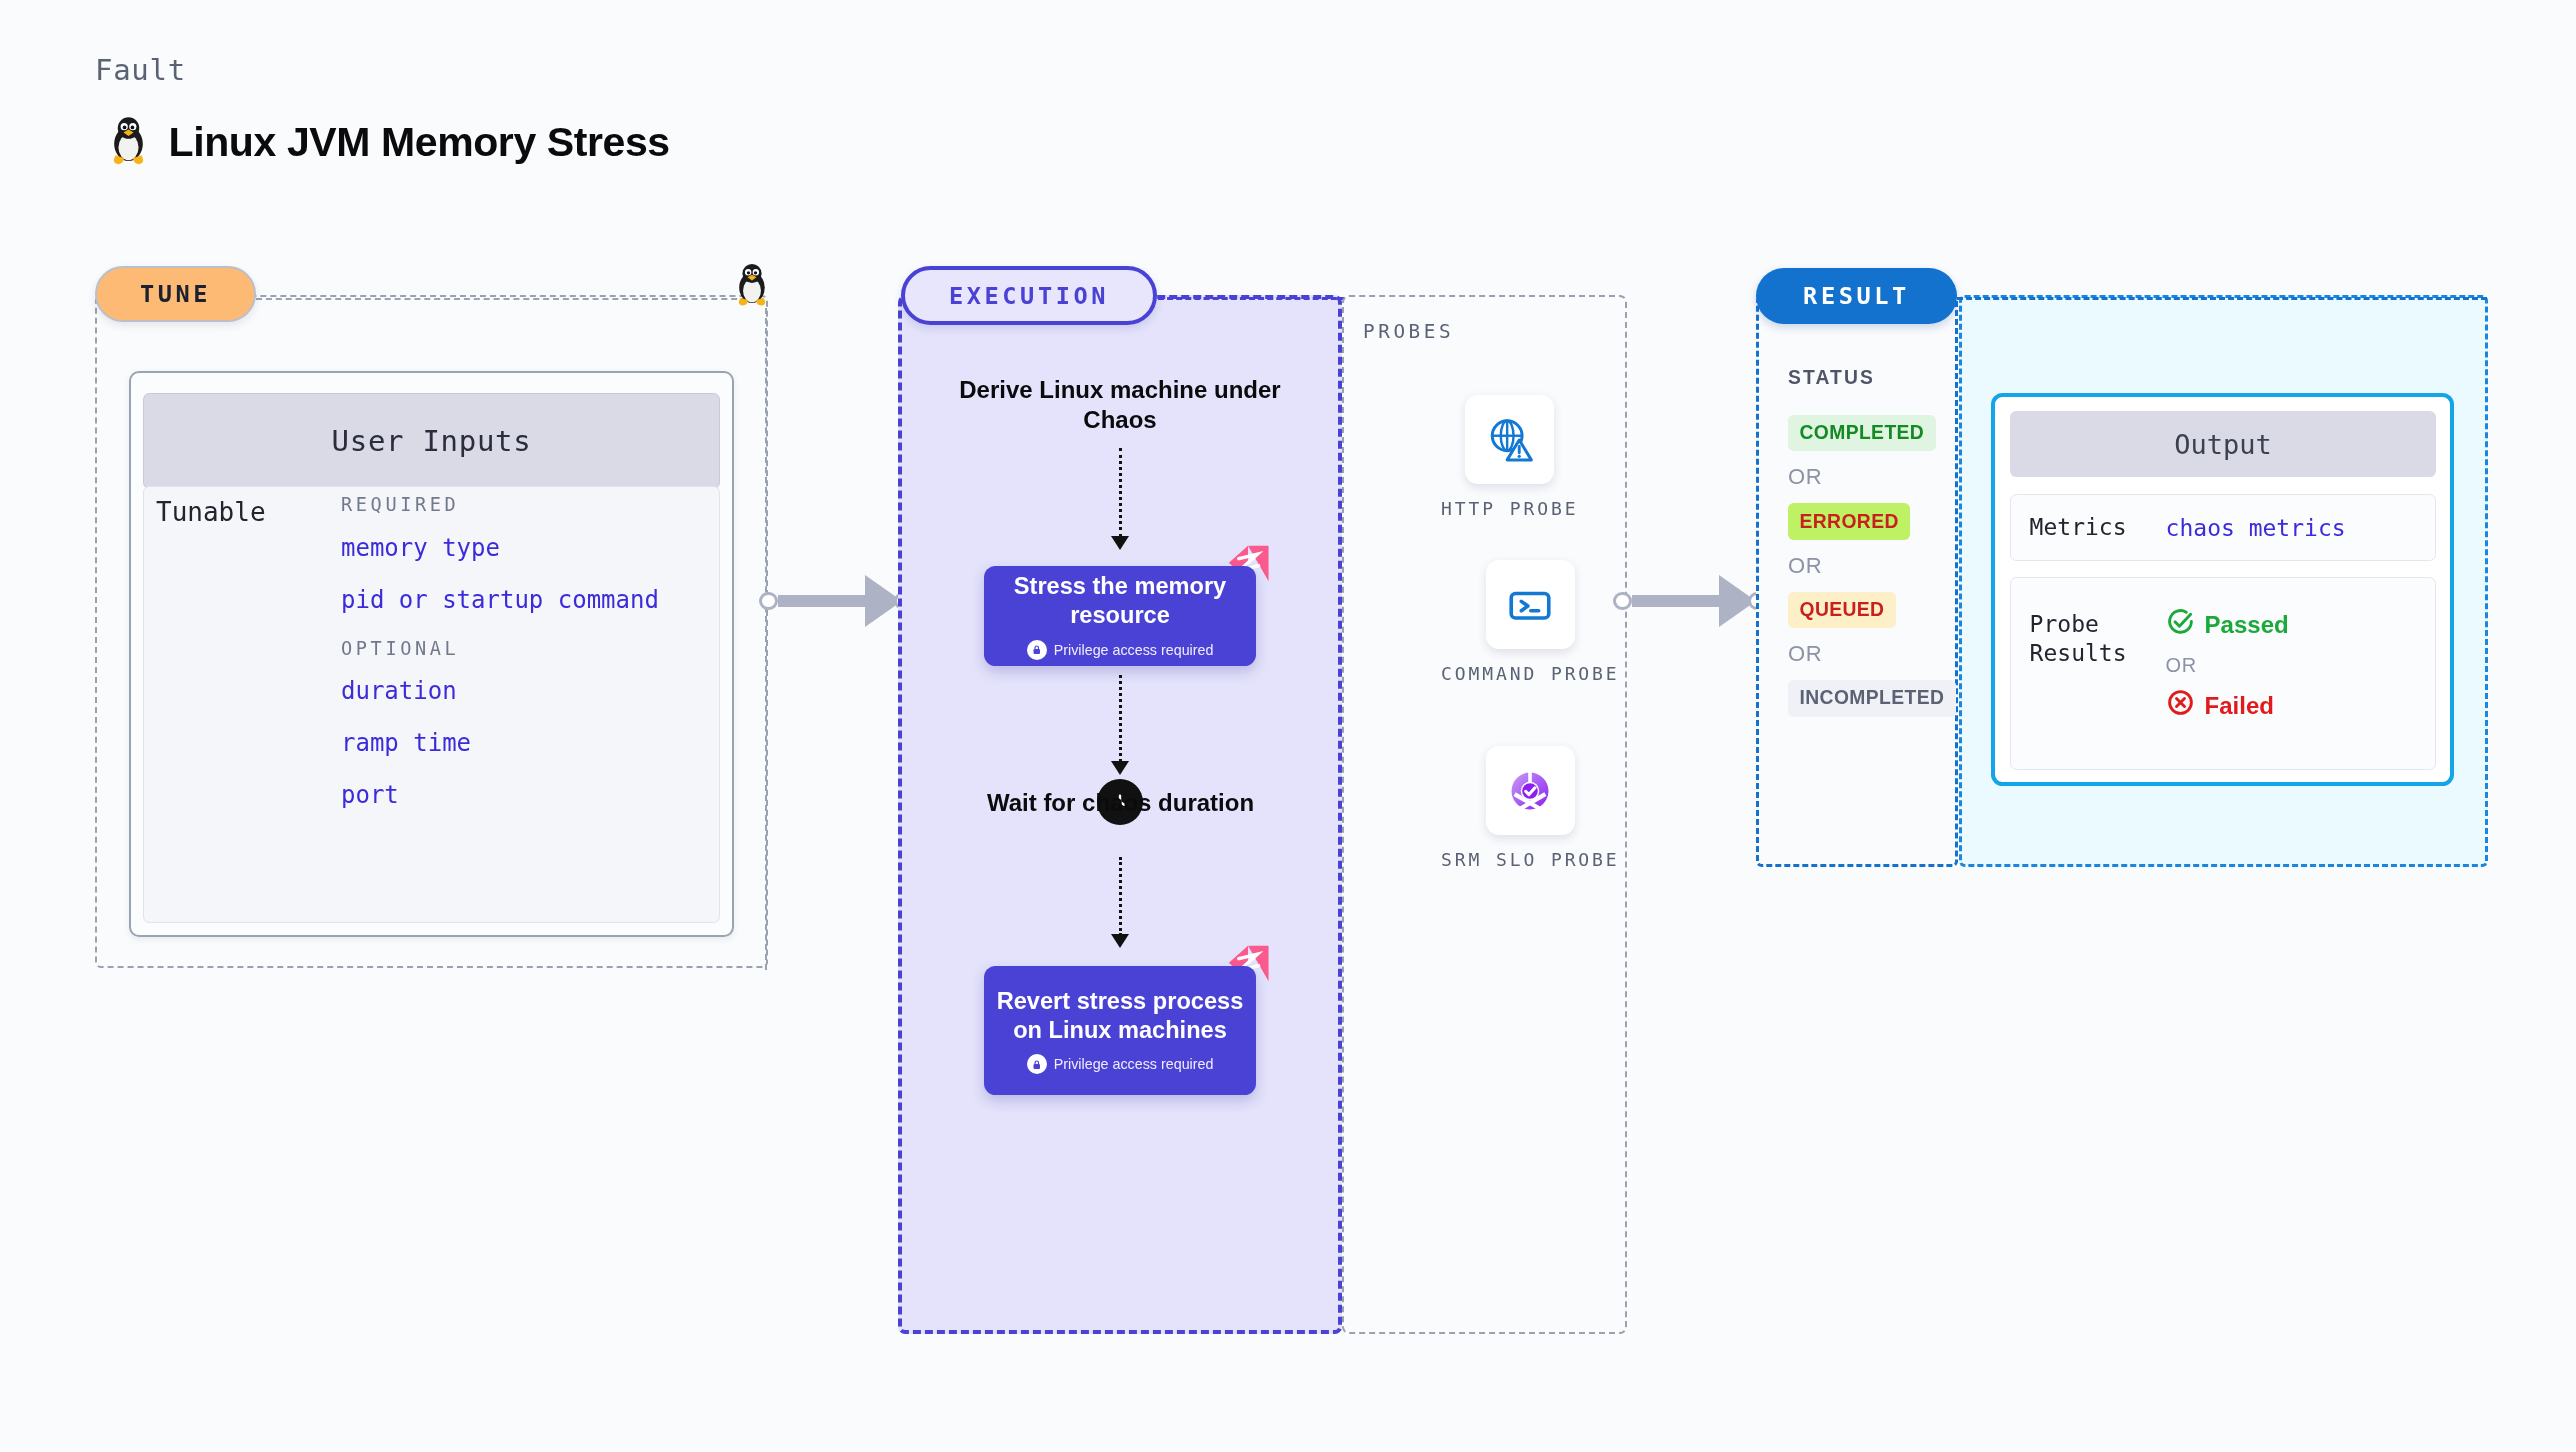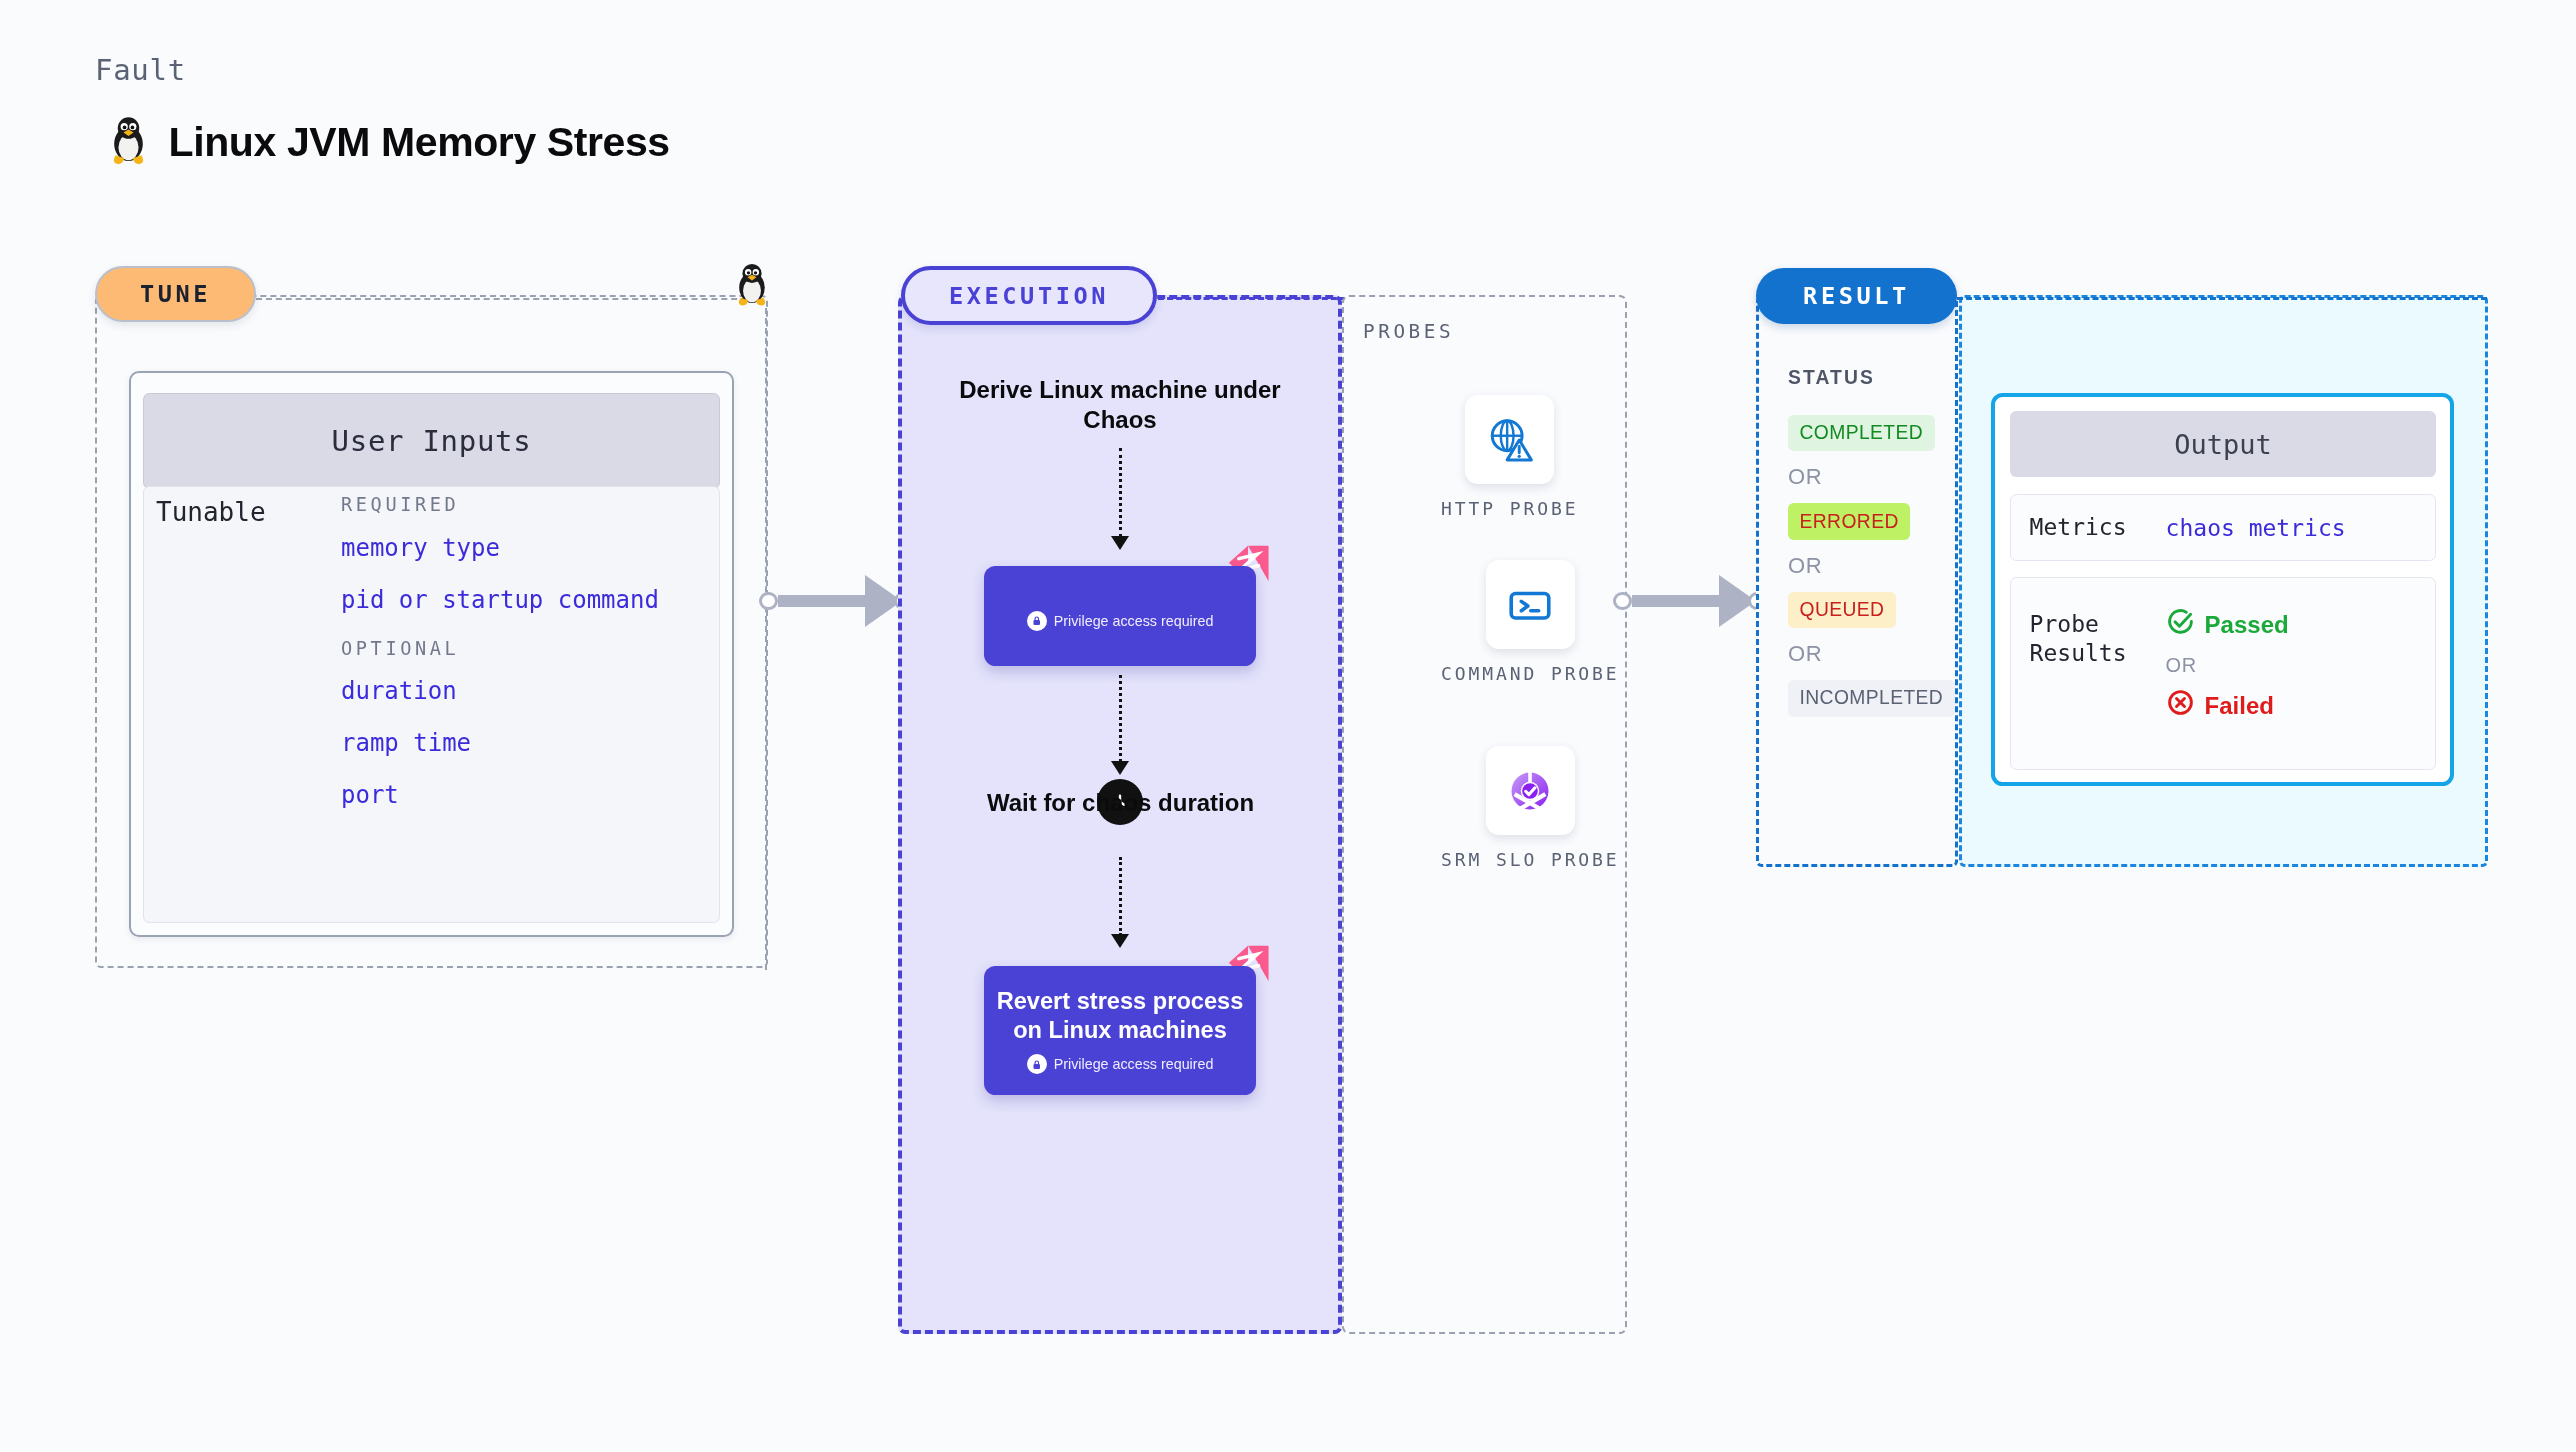--- a/index.html
+++ b/index.html
@@ -168,21 +168,21 @@
   #probe-srm{left:1441px;top:746px;}
 
   
   #status-title{
     left:1788px;top:367px;
     font-family:"Liberation Sans", sans-serif;font-size:19.3px;font-weight:bold;
     color:#4d5566;letter-spacing:2.1px;
   }
   .status-badge{
     display:inline-block;padding:7.2px 11.5px;border-radius:5.7px;
-    font-size:19.3px;font-weight:normal;letter-spacing:0.4px;
+    font-size:19.3px;font-weight:bold;letter-spacing:0.4px;
   }
   .or-text{font-size:22px;color:#8d93a4;letter-spacing:0.7px;}
   #status-stack{left:1788px;top:415px;display:flex;flex-direction:column;gap:13px;align-items:flex-start;}
 
   
   #output-card{
     left:1991px;top:393px;width:463px;height:393px;
     box-sizing:border-box;background:#fff;border:4.3px solid #13a5e8;
     border-radius:11.5px;
   }
@@ -296,20 +296,21 @@
 <div class="abs arrowhead-down" style="left:1111px;top:536px;"></div>
 
 <div class="abs" style="left:1226px;top:544px;">
   <svg class="ribbon" viewBox="0 0 62 58">
     <path d="M31 2 L60 2 L60 52 Z" fill="#fb5a8e"></path>
     <path d="M31 2 L4 26 L31 50 Z" fill="#fb5a8e"></path>
     <path d="M18 20 L44 14 L20 36 L46 30" stroke="#fff" stroke-width="5" fill="none" stroke-linecap="round"></path>
   </svg>
 </div>
 <div class="abs node" id="node-stress">
+  <div class="node-title">Stress the memory resource</div>
   <div class="node-sub">
     <span class="lock-badge">
       <svg width="11.5" height="11.5" viewBox="0 0 16 16">
         <rect x="3.5" y="7" width="9" height="7" rx="1.6" fill="#4a42d4"></rect>
         <path d="M5.6 7 V5.2 a2.4 2.4 0 0 1 4.8 0 V7" stroke="#4a42d4" stroke-width="1.7" fill="none"></path>
       </svg>
     </span>
     <span>Privilege access required</span>
   </div>
 </div>

